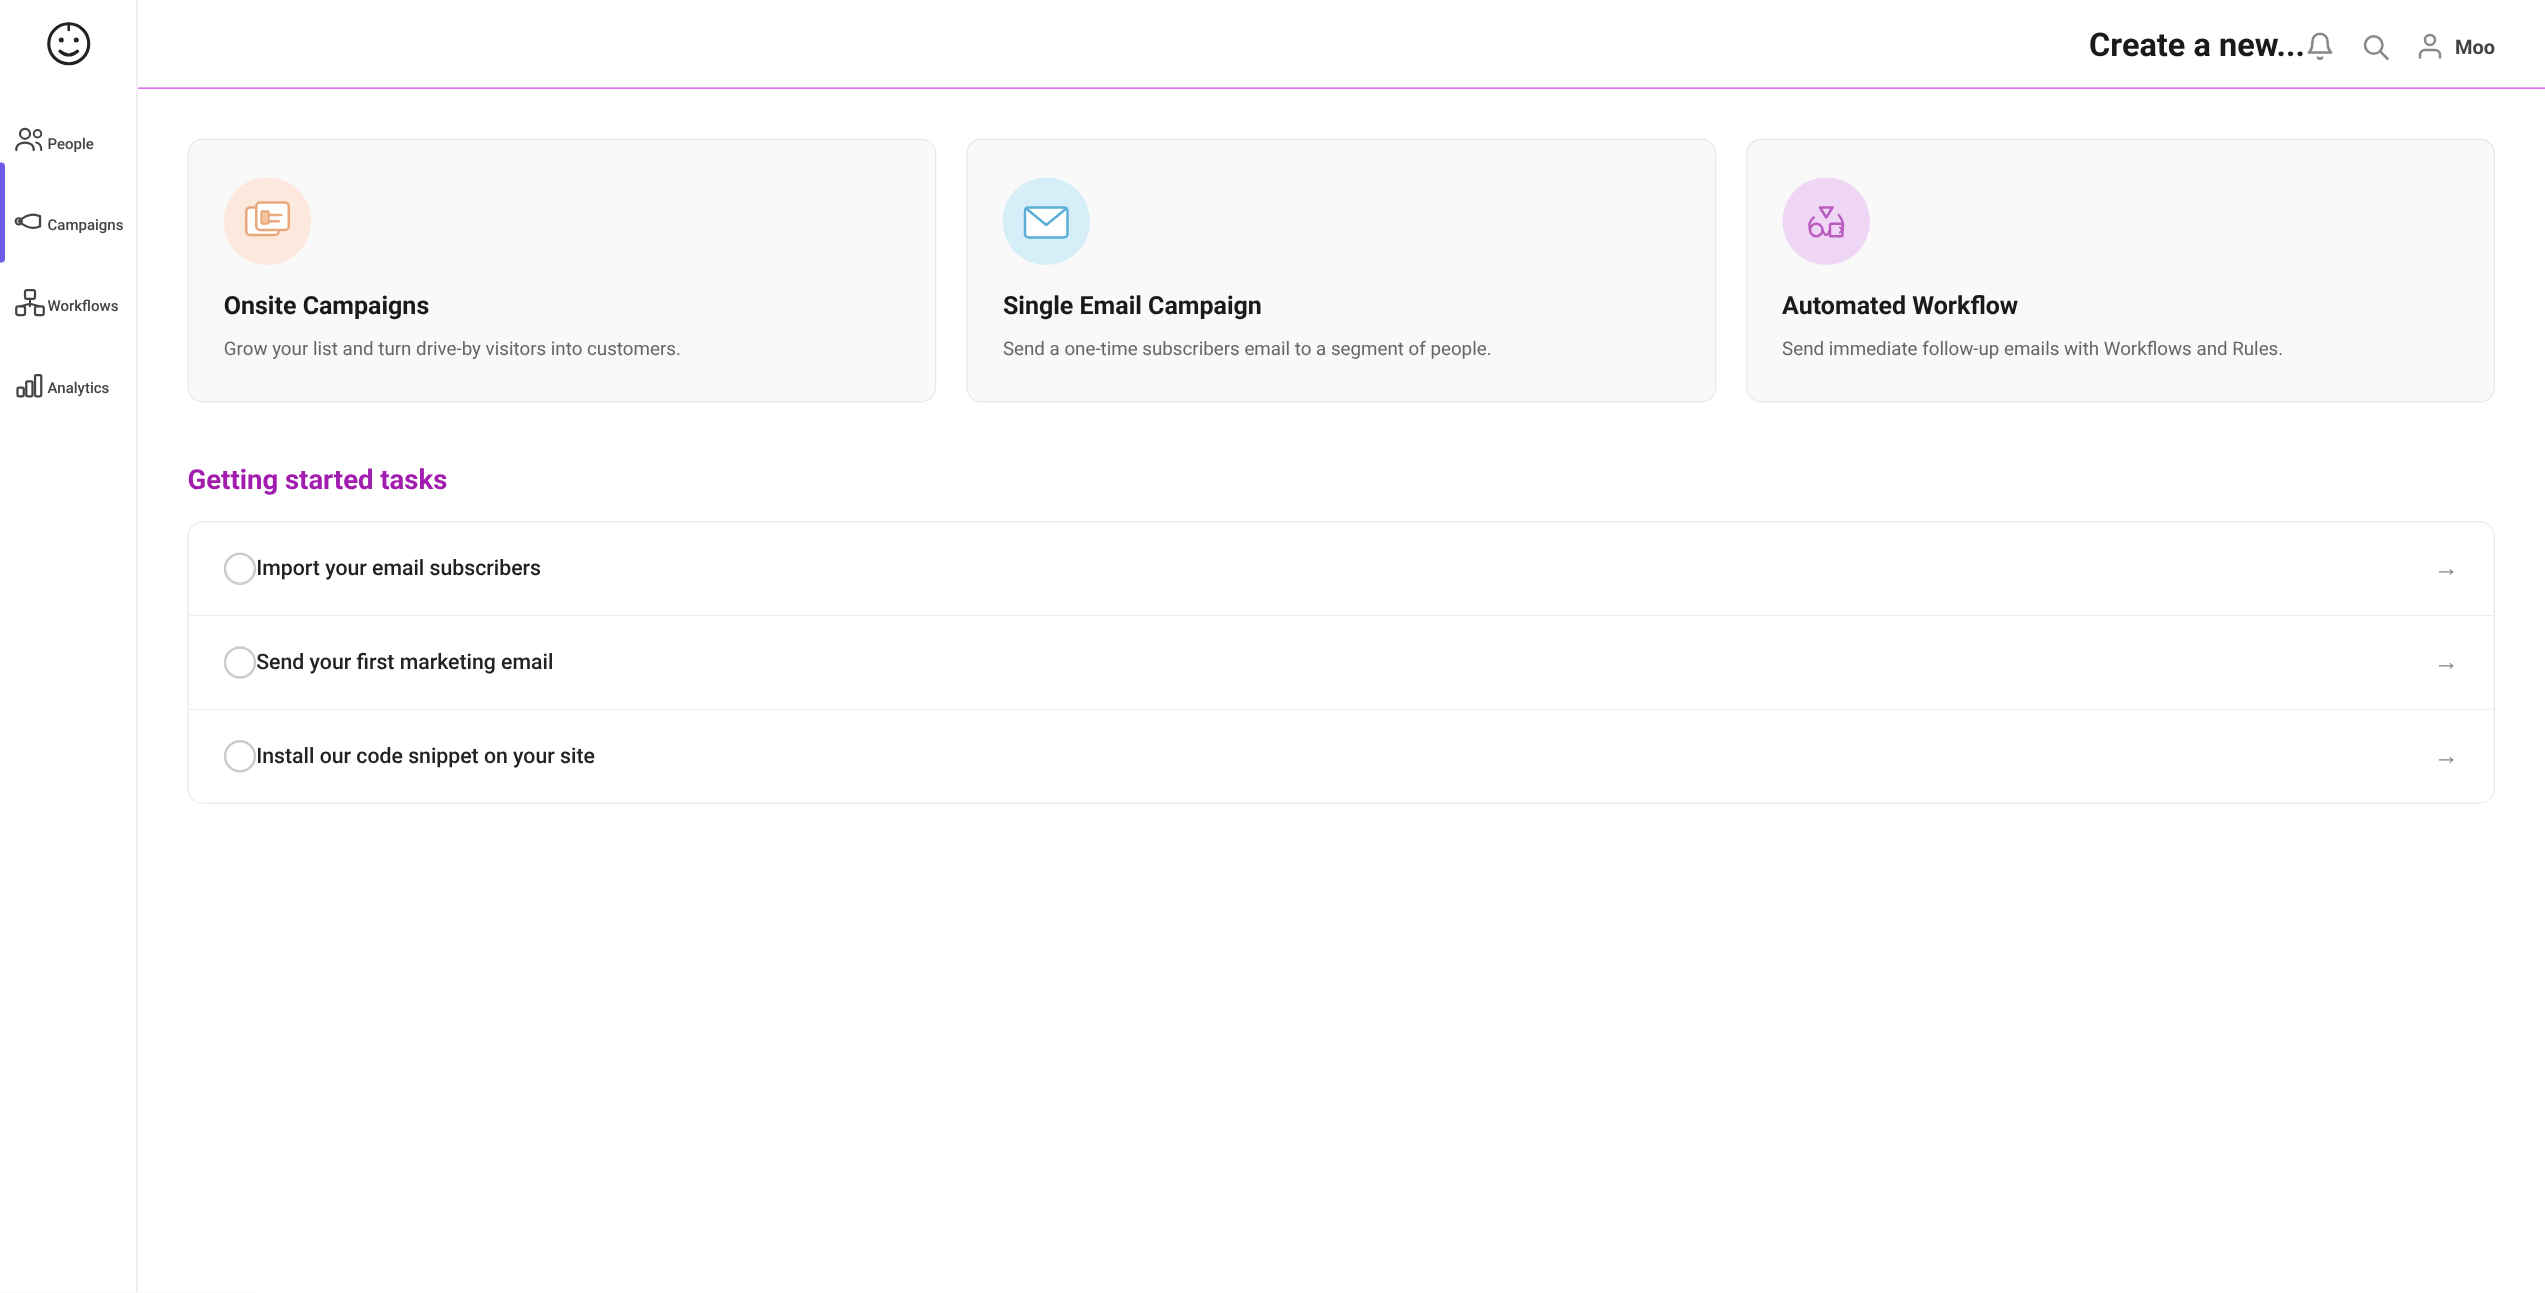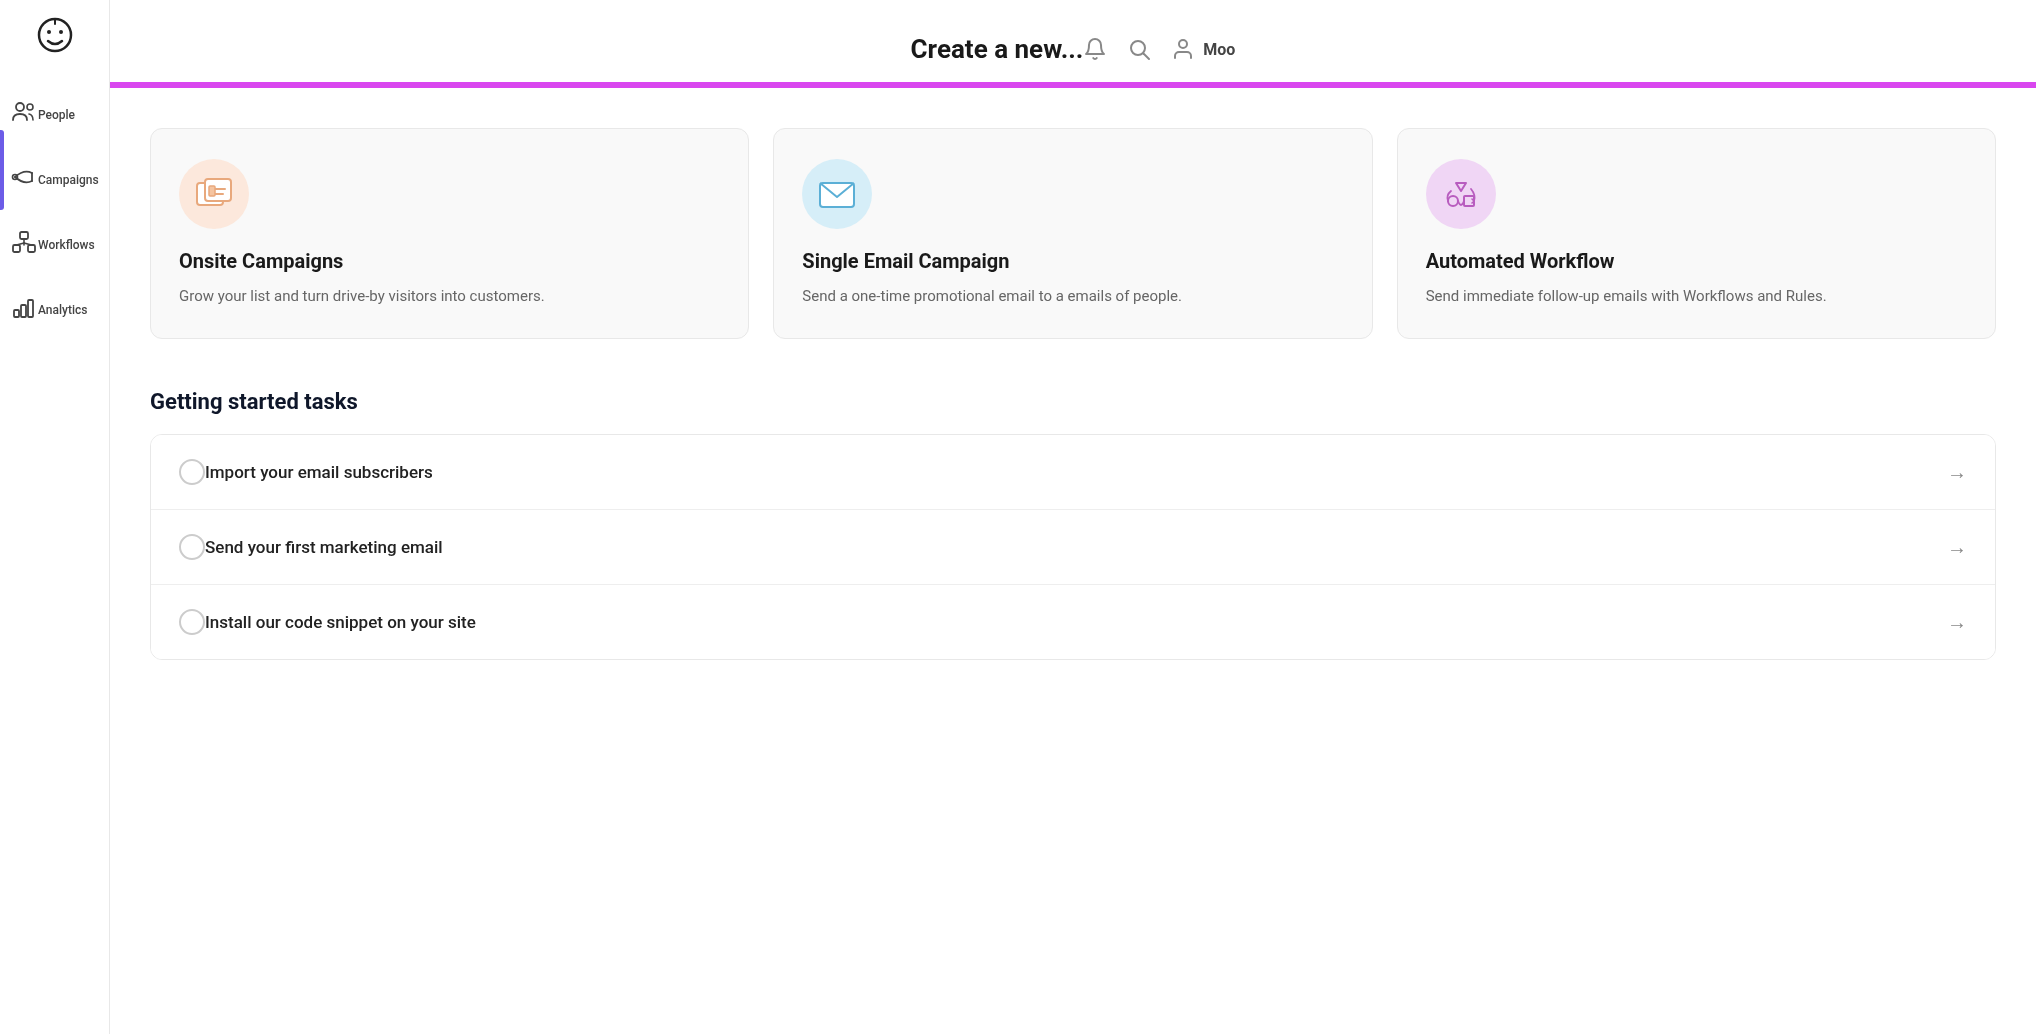--- a/index.html
+++ b/index.html
@@ -72,25 +72,24 @@
       display: flex;
       flex-direction: column;
       overflow-y: auto;
       background: #ffffff;
     }
 
     
     .header {
       display: flex;
       align-items: center;
-      justify-content: center;
+      justify-content: flex-end;
       padding: 22px 40px 18px 40px;
-      border-bottom: 6px solid #d946ef;
-      background: #ffffff;
-      margin-top: 12px;
+      border-bottom: 1px solid #d946ef;
+      background: #ffffff;
     }
     .header-title {
       font-size: 26px;
       font-weight: 700;
       color: #1a1a1a;
     }
     .header-actions {
       display: flex;
       align-items: center;
       gap: 20px;
@@ -150,21 +149,21 @@
     .card-desc {
       font-size: 15px;
       color: #666;
       line-height: 1.5;
     }
 
     
     .section-title {
       font-size: 22px;
       font-weight: 700;
-      color: #0f172a;
+      color: #a21caf;
       margin-bottom: 20px;
     }
     .task-list {
       border: 1px solid #e8e8e8;
       border-radius: 12px;
       overflow: hidden;
       background: #ffffff;
     }
     .task-item {
       display: flex;
@@ -308,21 +307,21 @@
       </div>
 
       <div class="card">
         <div class="card-icon-wrapper" style="background:#d6eef8;">
           <svg width="50" height="50" viewBox="0 0 50 50" fill="none" xmlns="http://www.w3.org/2000/svg">
             <rect x="8" y="14" width="34" height="24" rx="3" fill="white" stroke="#5bafd6" stroke-width="2"></rect>
             <polyline points="8,14 25,28 42,14" stroke="#5bafd6" stroke-width="2" fill="none" stroke-linejoin="round"></polyline>
           </svg>
         </div>
         <div class="card-title">Single Email Campaign</div>
-        <div class="card-desc">Send a one-time promotional email to a emails of people.</div>
+        <div class="card-desc">Send a one-time subscribers email to a segment of people.</div>
       </div>
 
       <div class="card">
         <div class="card-icon-wrapper" style="background:#f0d6f5;">
           <svg width="50" height="50" viewBox="0 0 50 50" fill="none" xmlns="http://www.w3.org/2000/svg">
 
             <polygon points="20,14 30,14 25,22" stroke="#b85cbf" stroke-width="2" fill="none" stroke-linejoin="round"></polygon>
 
             <circle cx="17" cy="32" r="5" stroke="#b85cbf" stroke-width="2" fill="none"></circle>
 

